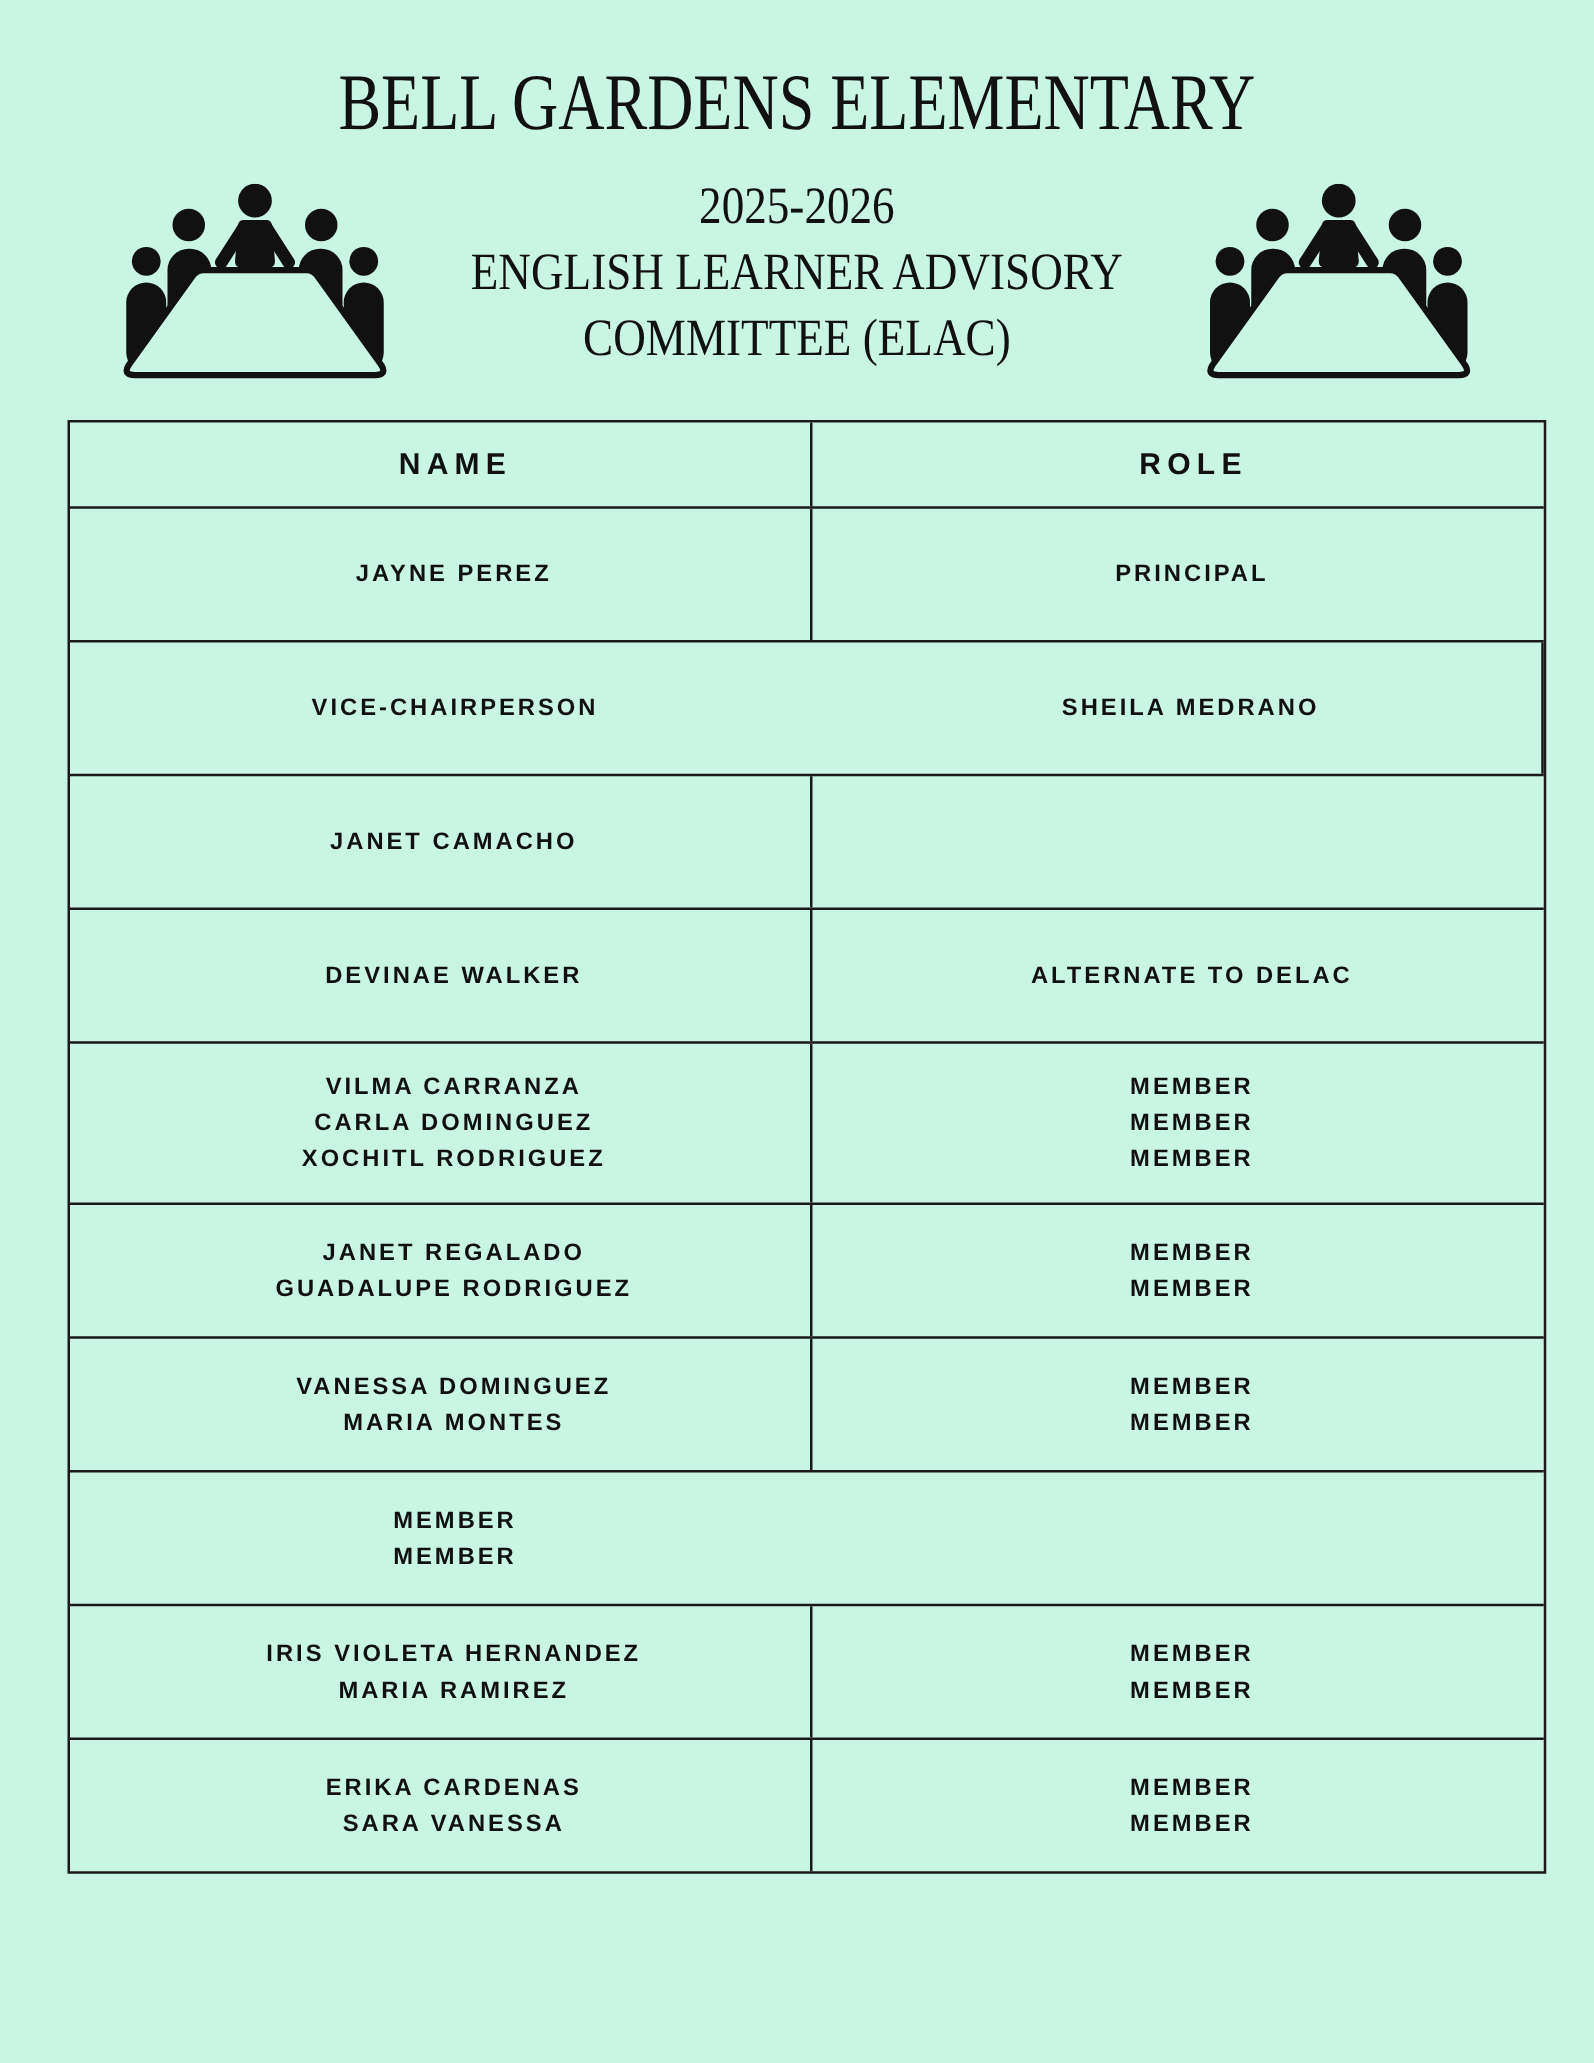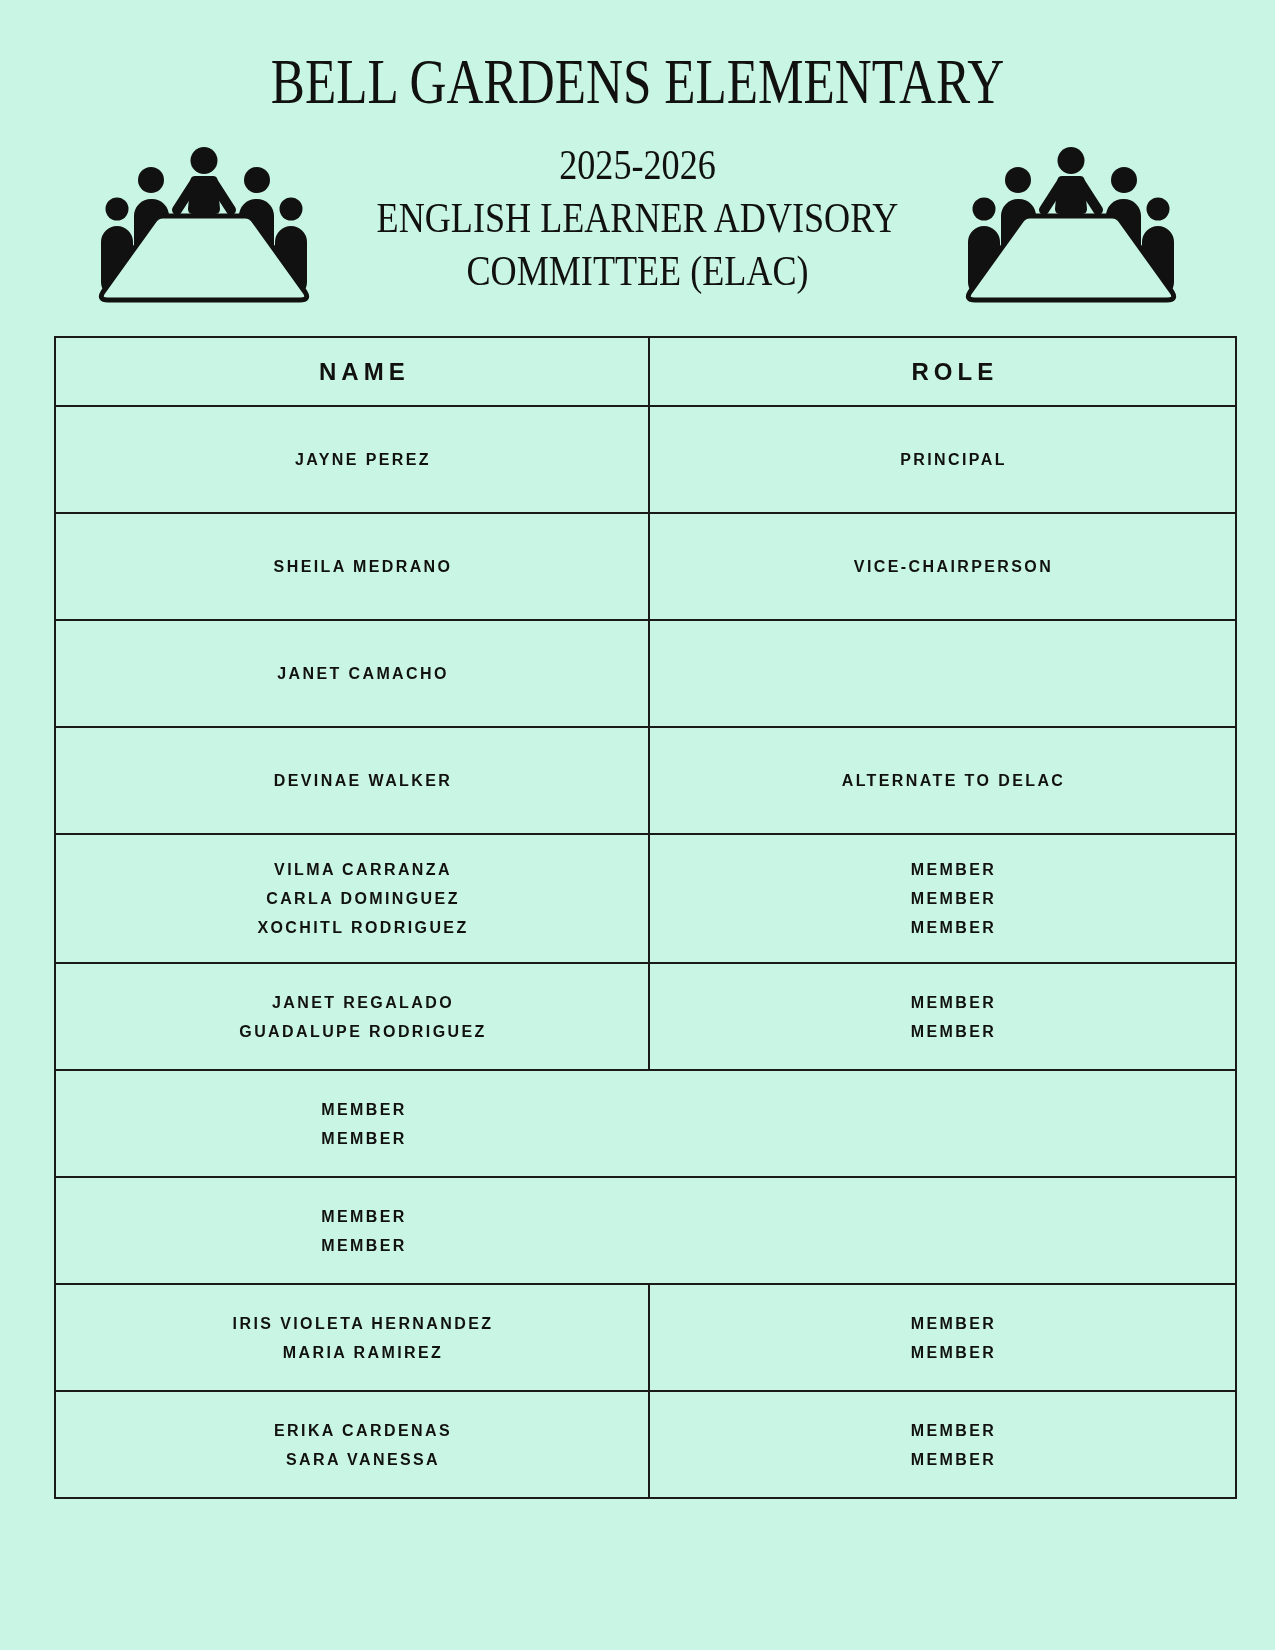--- a/index.html
+++ b/index.html
@@ -78,21 +78,21 @@
   }
   .name-col{border-right:2px solid var(--line);}
   .header-text{
     font-weight:700;
     font-size:24px;
     letter-spacing:5px;
     padding-left:5px;
   }
   .cell-line{
     font-weight:700;
-    font-size:16px;
+    font-size:19px;
     letter-spacing:2.4px;
     padding-left:2.4px;
     line-height:29px;
   }
 </style>
 </head>
 <body>
 
 <svg width="0" height="0" style="position:absolute">
   <defs>
@@ -159,25 +159,25 @@
 
   <div class="t-row body-row">
         <div class="t-cell name-col">
           <div class="cell-line">JAYNE PEREZ</div>
         </div>
         <div class="t-cell">
           <div class="cell-line">PRINCIPAL</div>
         </div>
       </div>
       <div class="t-row body-row">
+        <div class="t-cell">
+          <div class="cell-line">VICE-CHAIRPERSON</div>
+        </div>
         <div class="t-cell name-col">
           <div class="cell-line">SHEILA MEDRANO</div>
-        </div>
-        <div class="t-cell">
-          <div class="cell-line">VICE-CHAIRPERSON</div>
         </div>
       </div>
       <div class="t-row body-row">
         <div class="t-cell name-col">
           <div class="cell-line">JANET CAMACHO</div>
         </div>
       </div>
       <div class="t-row body-row">
         <div class="t-cell name-col">
           <div class="cell-line">DEVINAE WALKER</div>
@@ -202,20 +202,24 @@
         <div class="t-cell name-col">
           <div class="cell-line">JANET REGALADO</div>
           <div class="cell-line">GUADALUPE RODRIGUEZ</div>
         </div>
         <div class="t-cell">
           <div class="cell-line">MEMBER</div>
           <div class="cell-line">MEMBER</div>
         </div>
       </div>
       <div class="t-row body-row">
+        <div class="t-cell name-col">
+          <div class="cell-line">VANESSA DOMINGUEZ</div>
+          <div class="cell-line">MARIA MONTES</div>
+        </div>
         <div class="t-cell">
           <div class="cell-line">MEMBER</div>
           <div class="cell-line">MEMBER</div>
         </div>
       </div>
       <div class="t-row body-row">
         <div class="t-cell">
           <div class="cell-line">MEMBER</div>
           <div class="cell-line">MEMBER</div>
         </div>

